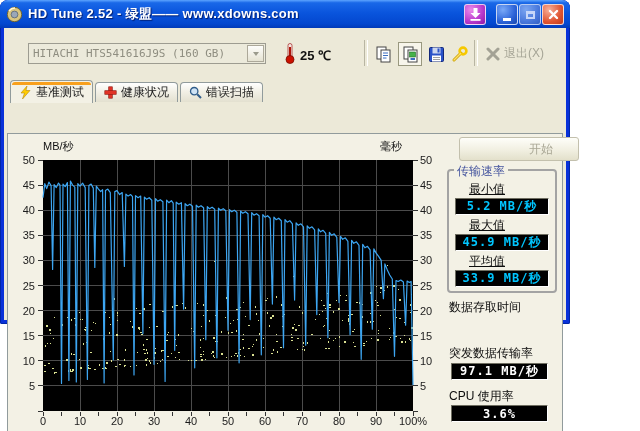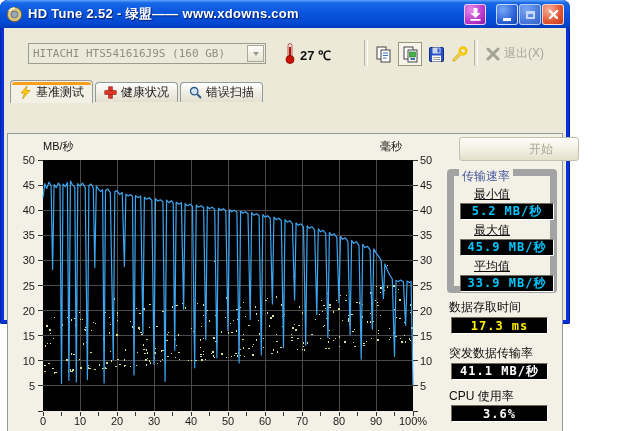--- a/index.html
+++ b/index.html
@@ -54,21 +54,21 @@
   #plot{position:absolute;left:30px;top:26px;width:380px;height:257px;}
   #axes{position:absolute;left:0;top:0;right:0;bottom:0;pointer-events:none;}
   .ytick,.xtick{position:absolute;font-size:11px;color:#1c1c1c;line-height:12px;}
   .ytick.yl{left:0;width:27px;text-align:right;}
   .ytick.yr{left:412px;width:26px;text-align:left;}
   .xtick{top:281px;width:34px;text-align:center;}
   
   .start{position:absolute;left:451px;top:3px;width:74px;height:22px;border:1px solid #c3c0ad;border-radius:3px;
          background:linear-gradient(#fefef9,#f1efe1 55%,#e3e0cb);color:#a9a795;font-size:12px;
          display:flex;align-items:center;justify-content:center;font-family:"Liberation Sans",sans-serif;padding-left:44px;}
-  .group{position:absolute;left:439px;top:35px;width:110px;height:124px;border:7px solid #a3a3a3;border-radius:4px;box-sizing:border-box;}
+  .group{position:absolute;left:439px;top:35px;width:110px;height:124px;border:2px solid #a3a3a3;border-radius:4px;box-sizing:border-box;}
   .gtitle{position:absolute;left:5px;top:-8px;background:#f3f1e5;padding:0 3px;font-size:12px;color:#44549e;}
   .flabel{position:absolute;font-size:12px;color:#0d0d0d;white-space:nowrap;}
   .lcd{position:absolute;width:97px;height:17px;background:#000;box-sizing:border-box;
        border:1px solid;border-color:#6e6d60 #ffffff #ffffff #6e6d60;
        font-family:"DejaVu Sans Mono",monospace;font-size:12px;font-weight:bold;letter-spacing:1px;
        display:flex;align-items:center;justify-content:center;}
   .group .flabel{left:20px;text-decoration:underline;}
   .group .lcd{left:6px;width:94px;}
 </style>
 </head>
@@ -115,21 +115,21 @@
       </span>
     </div>
     <span class="thermo">
       <svg width="12" height="22" viewBox="0 0 12 22">
         <rect x="4" y="1.5" width="4" height="14" rx="2" fill="#f6e6e0" stroke="#a33" stroke-width="0.8"></rect>
         <rect x="5.2" y="5" width="1.6" height="11" fill="#cc1republic100"></rect>
         <rect x="5.2" y="5" width="1.6" height="11" fill="#cc1100"></rect>
         <circle cx="6" cy="17.5" r="4" fill="#cc1100" stroke="#7a0c00" stroke-width="0.8"></circle>
       </svg>
     </span>
-    <span class="temp">27 ℃</span>
+    <span class="temp">25 ℃</span>
     <span class="vsep" style="left:364px"></span>
 
     <span class="tbtn" style="left:371px">
       <svg width="19" height="19" viewBox="0 0 19 19">
         <rect x="3" y="2" width="9" height="12" fill="#fff" stroke="#444" stroke-width="1"></rect>
         <rect x="7" y="5" width="9" height="12" fill="#fff" stroke="#444" stroke-width="1"></rect>
         <line x1="9" y1="8" x2="14" y2="8" stroke="#3a6dc0" stroke-width="1"></line>
         <line x1="9" y1="10.5" x2="14" y2="10.5" stroke="#3a6dc0" stroke-width="1"></line>
         <line x1="9" y1="13" x2="12.5" y2="13" stroke="#3a6dc0" stroke-width="1"></line>
       </svg>
@@ -629,23 +629,22 @@
         <span class="gtitle">传输速率</span>
         <span class="flabel" style="top:10px">最小值</span>
         <div class="lcd" style="top: 27px; color: rgb(0, 198, 255);">5.2 MB/秒</div>
         <span class="flabel" style="top:46px">最大值</span>
         <div class="lcd" style="top: 63px; color: rgb(0, 198, 255);">45.9 MB/秒</div>
         <span class="flabel" style="top:82px">平均值</span>
         <div class="lcd" style="top: 99px; color: rgb(0, 198, 255);">33.9 MB/秒</div>
       </div>
 
       <span class="flabel" style="left:441px;top:165px">数据存取时间</span>
-      <div class="lcd" style="left: 443px; top: 183px; color: rgb(255, 238, 0);">17.3 ms</div>
 
       <span class="flabel" style="left:441px;top:211px">突发数据传输率</span>
-      <div class="lcd" style="left: 443px; top: 229px; color: rgb(255, 255, 255);">41.1 MB/秒</div>
+      <div class="lcd" style="left: 443px; top: 229px; color: rgb(255, 255, 255);">97.1 MB/秒</div>
 
       <span class="flabel" style="left:441px;top:254px">CPU 使用率</span>
       <div class="lcd" style="left: 443px; top: 271px; color: rgb(255, 255, 255);">3.6%</div>
     </div>
 
   </div>
 </div>
 
 </body></html>

